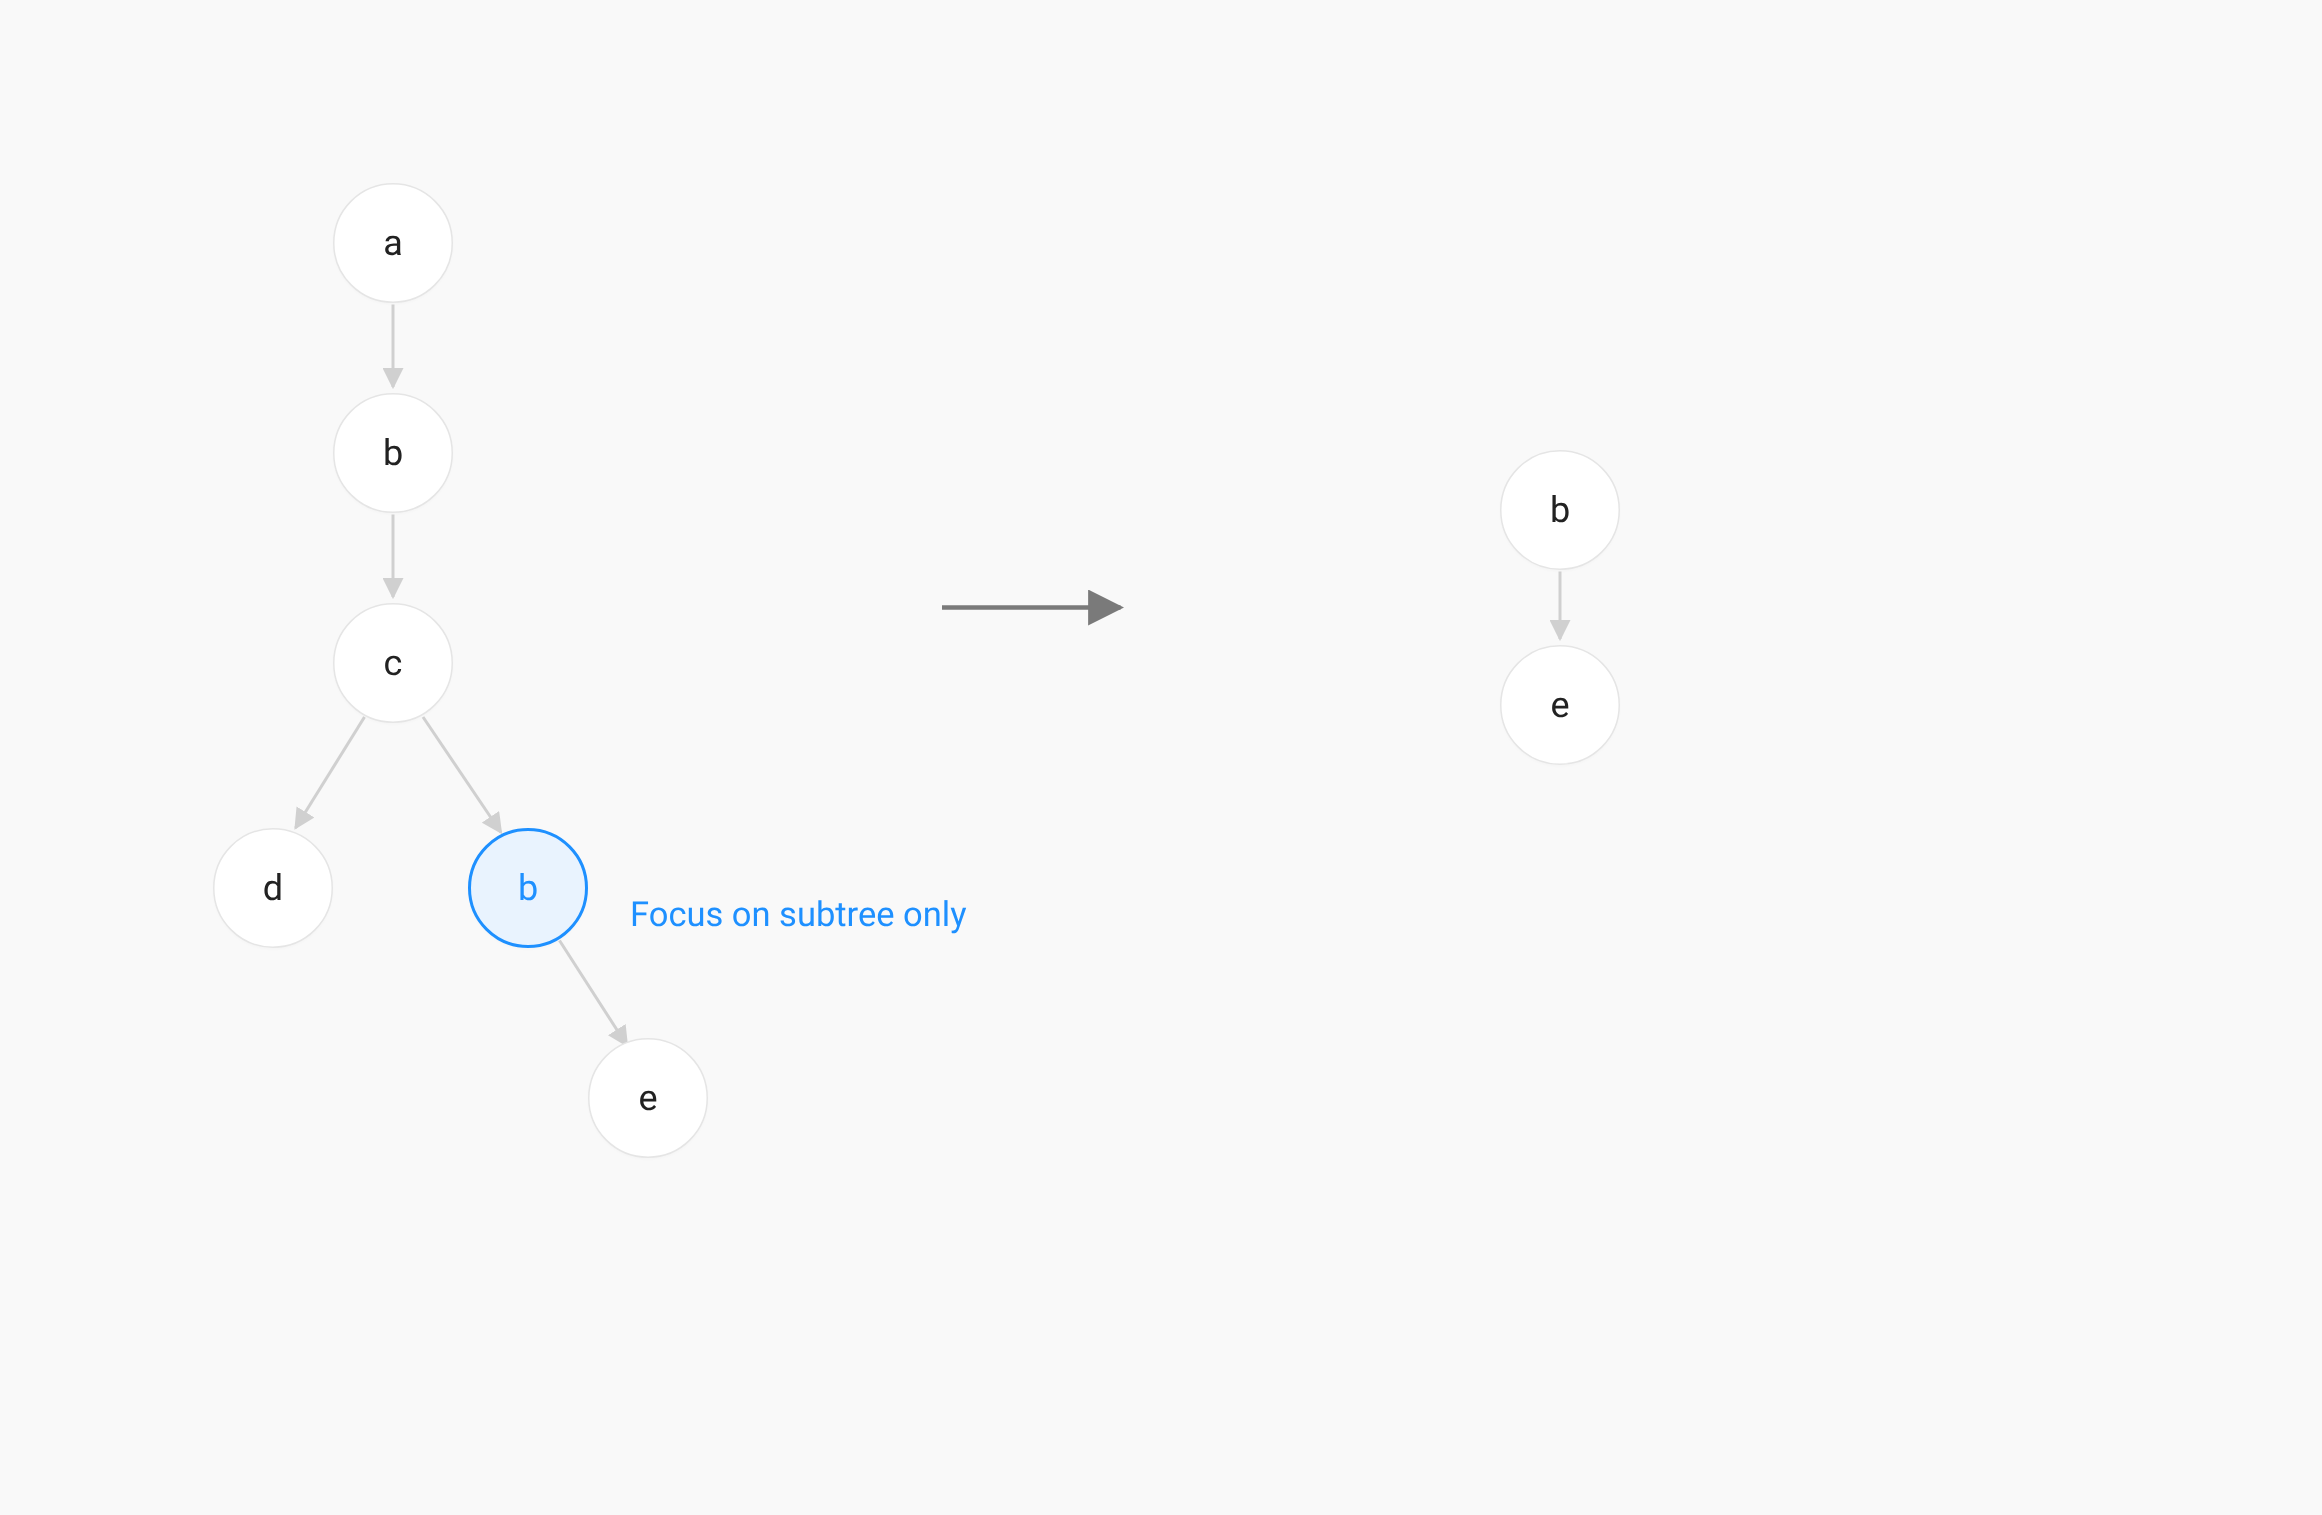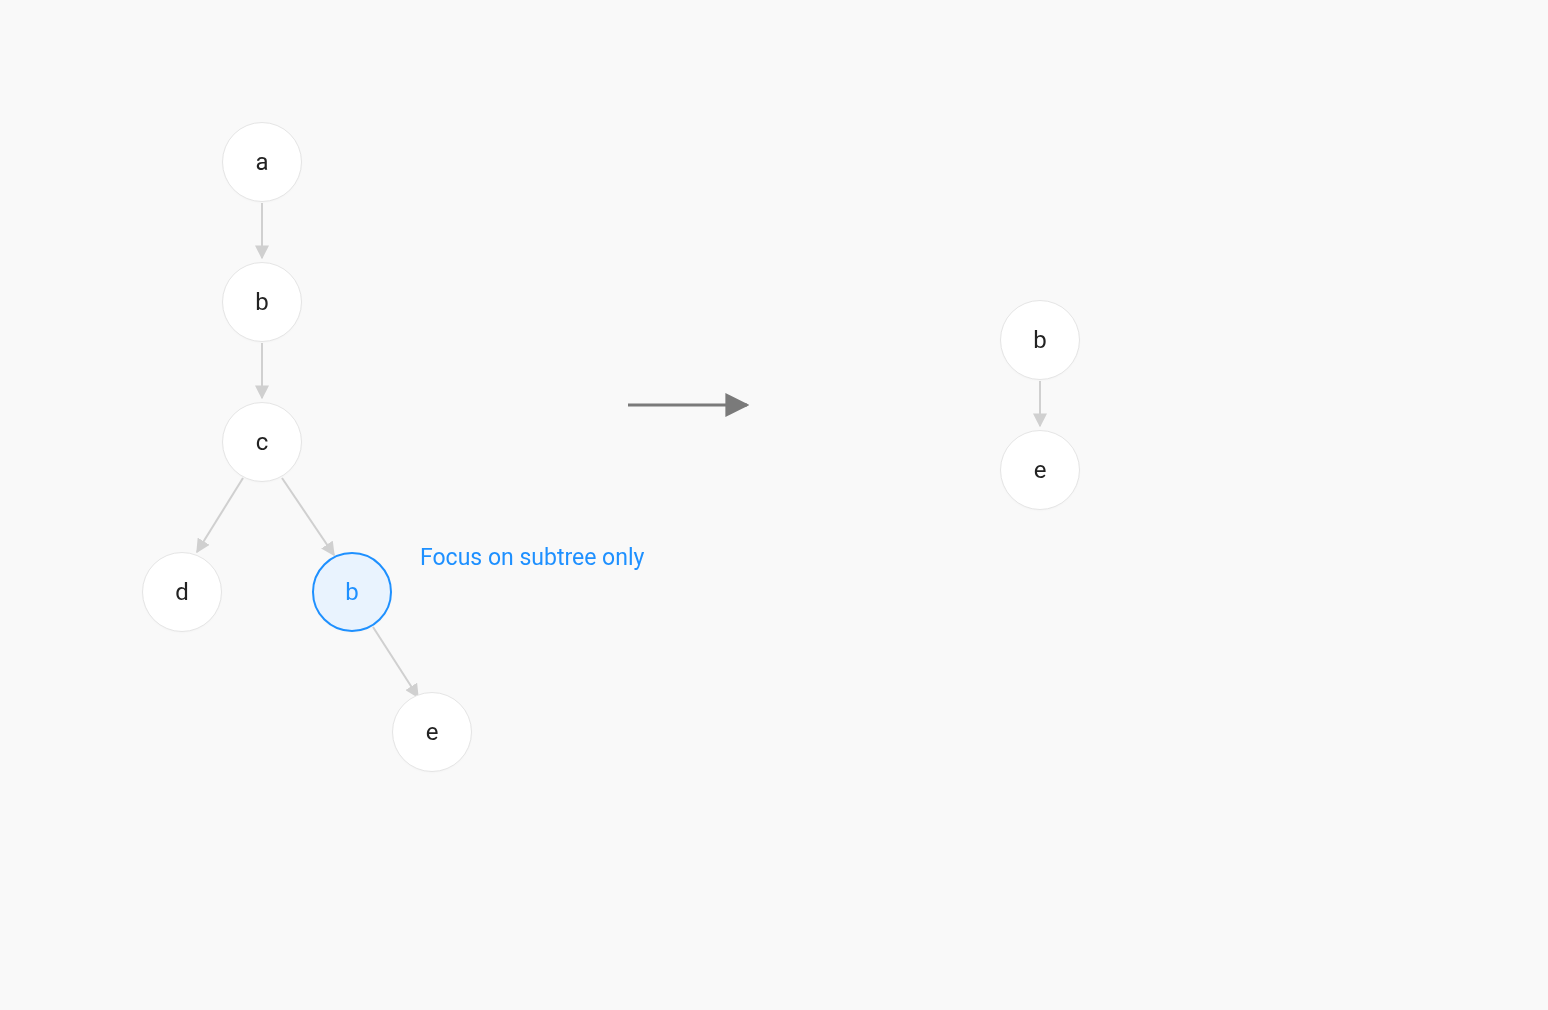--- a/index.html
+++ b/index.html
@@ -88,21 +88,21 @@
   <div class="node" style="left:142px; top:552px;">
     <span>d</span>
   </div>
   <div class="node highlight" style="left:312px; top:552px;">
     <span>b</span>
   </div>
   <div class="node" style="left:392px; top:692px;">
     <span>e</span>
   </div>
 
-  <div class="annotation" style="left:420px; top:544px;text-align:right;">
+  <div class="annotation" style="left:420px; top:596px;text-align:right;">
     <span>Focus on subtree only</span>
   </div>
 
   <div class="node" style="left:1000px; top:300px;">
     <span>b</span>
   </div>
   <div class="node" style="left:1000px; top:430px;">
     <span>e</span>
   </div>
 

